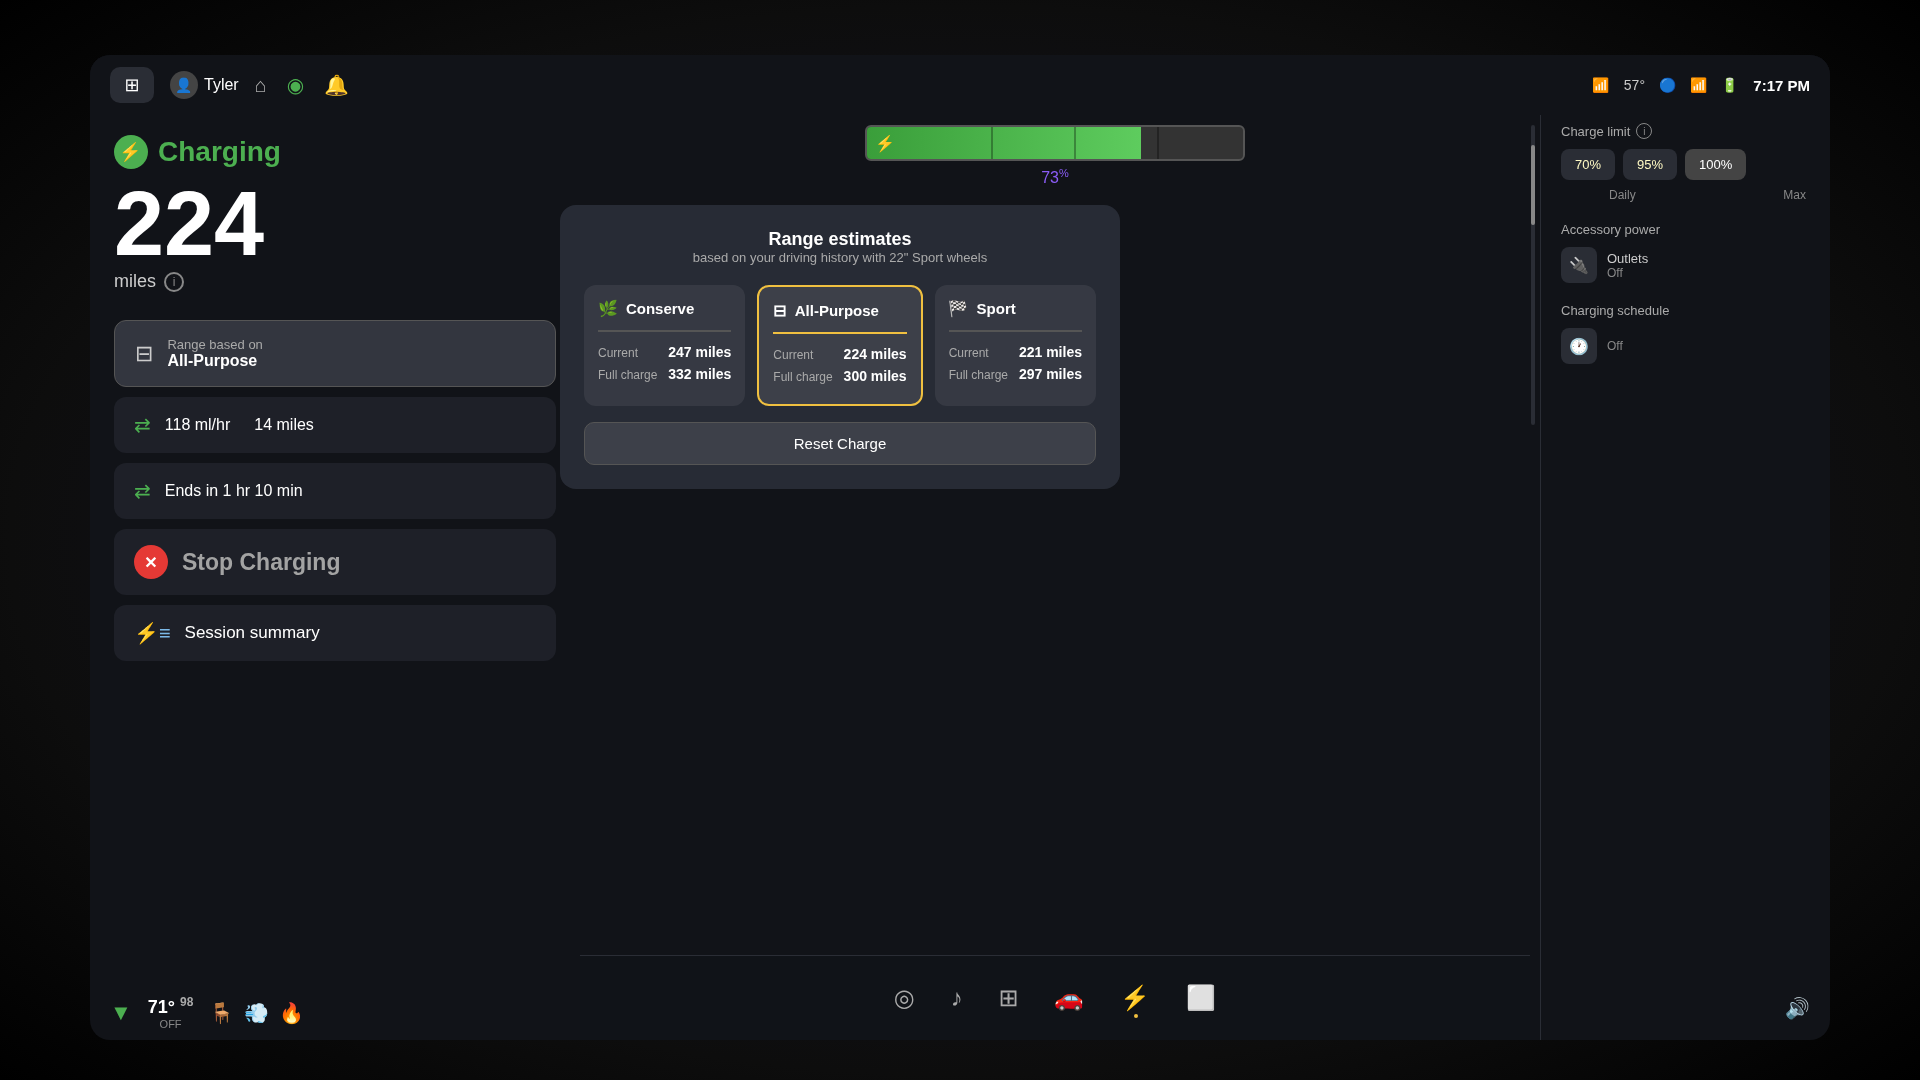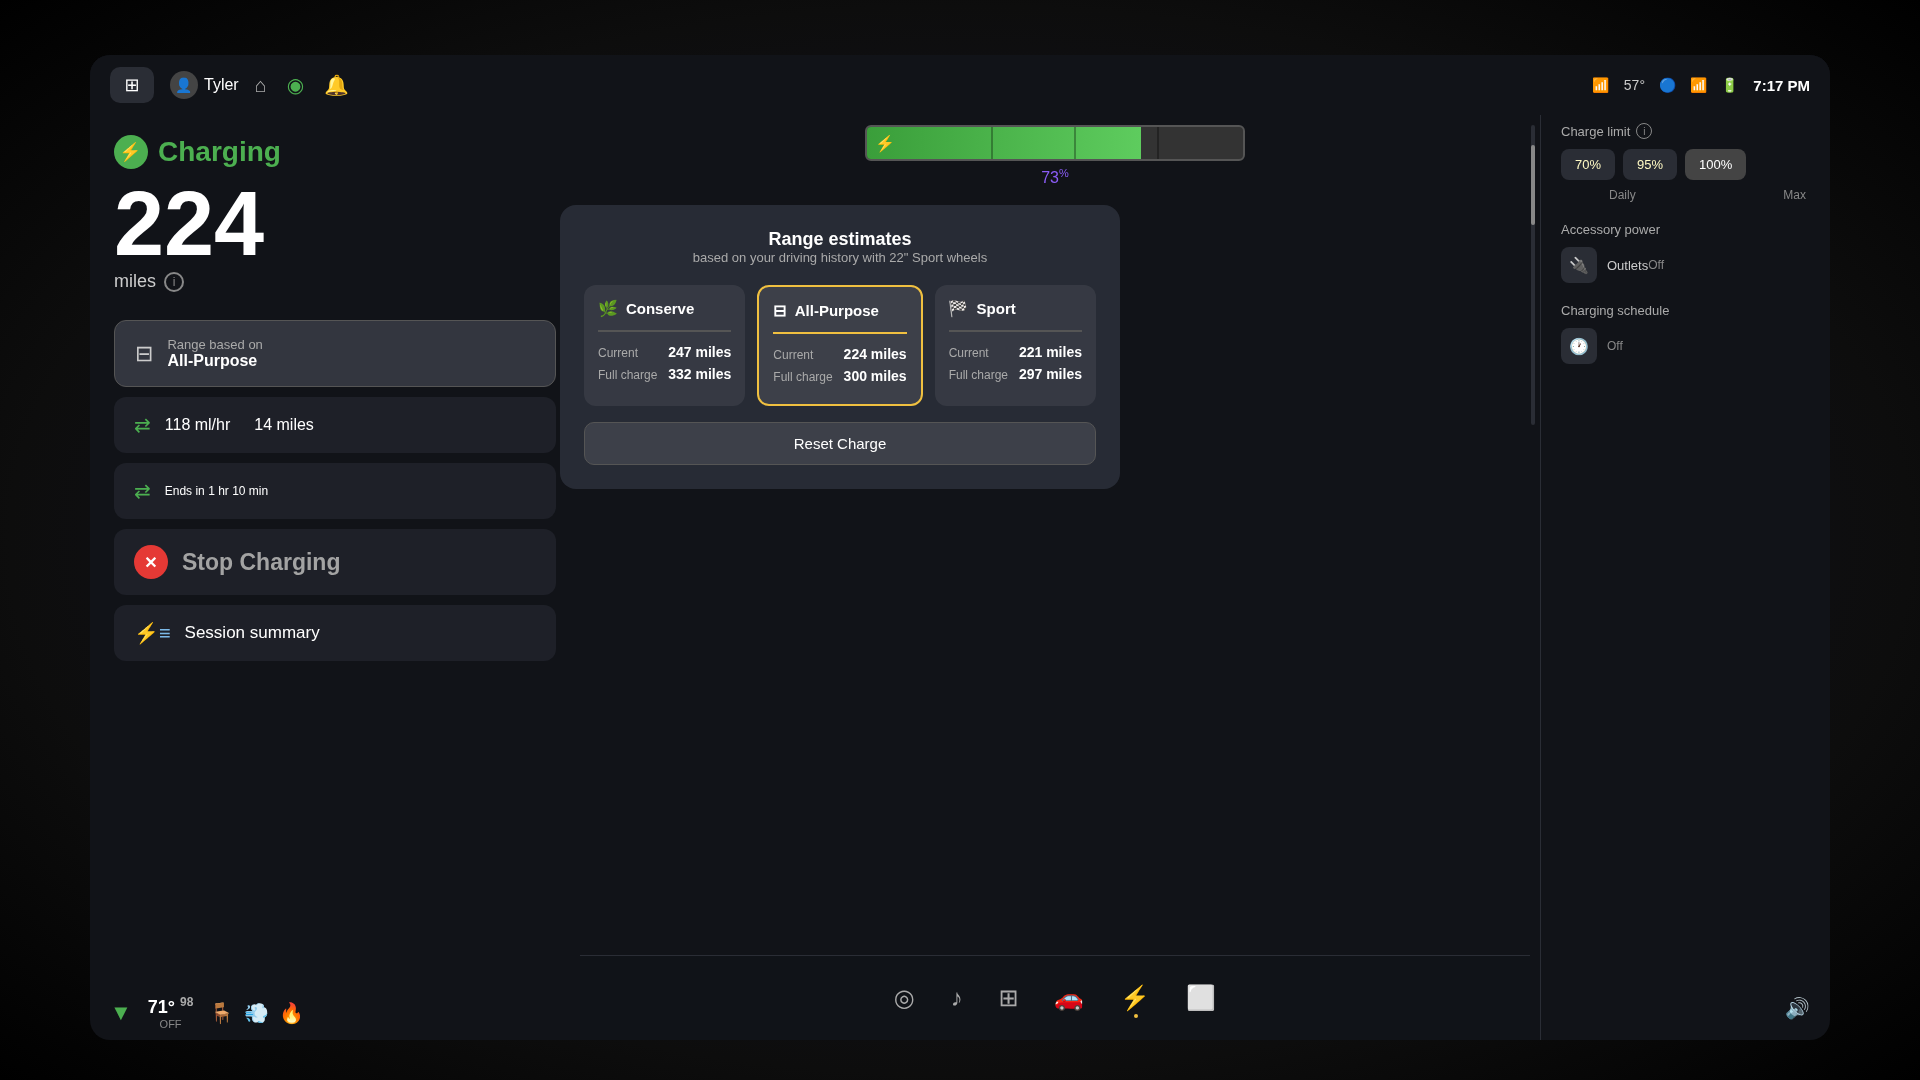--- a/index.html
+++ b/index.html
@@ -240,21 +240,21 @@
       gap: 14px;
     }
 
     .charge-ends-icon {
       font-size: 20px;
       color: #4caf50;
     }
 
     .charge-ends-text {
       color: #fff;
-      font-size: 12px;
+      font-size: 16px;
       font-weight: 500;
     }
 
     .stop-charging-btn {
       background: #1e2028;
       border-radius: 12px;
       padding: 16px 20px;
       margin-bottom: 10px;
       display: flex;
       align-items: center;
@@ -540,21 +540,21 @@
       background: #2a2d35;
       border-radius: 8px;
       display: flex;
       align-items: center;
       justify-content: center;
       font-size: 16px;
     }
 
     .outlet-info {
       display: flex;
-      flex-direction: row;
+      flex-direction: column;
     }
 
     .outlet-label {
       font-size: 13px;
       color: #ccc;
     }
 
     .outlet-status {
       font-size: 12px;
       color: #888;

